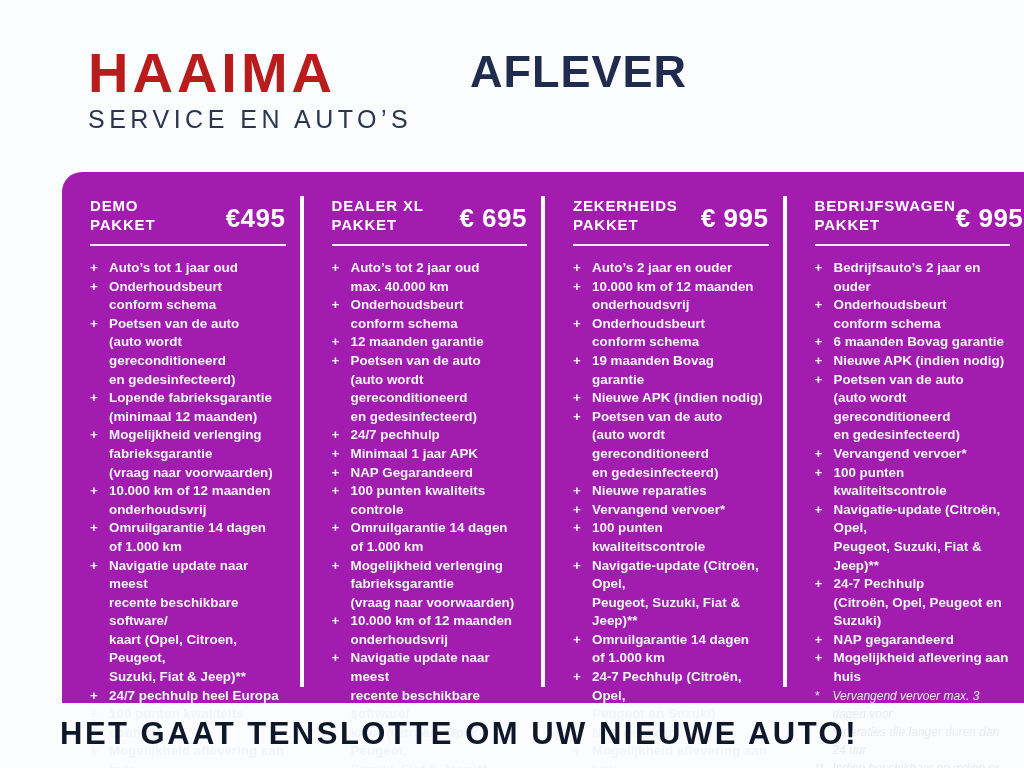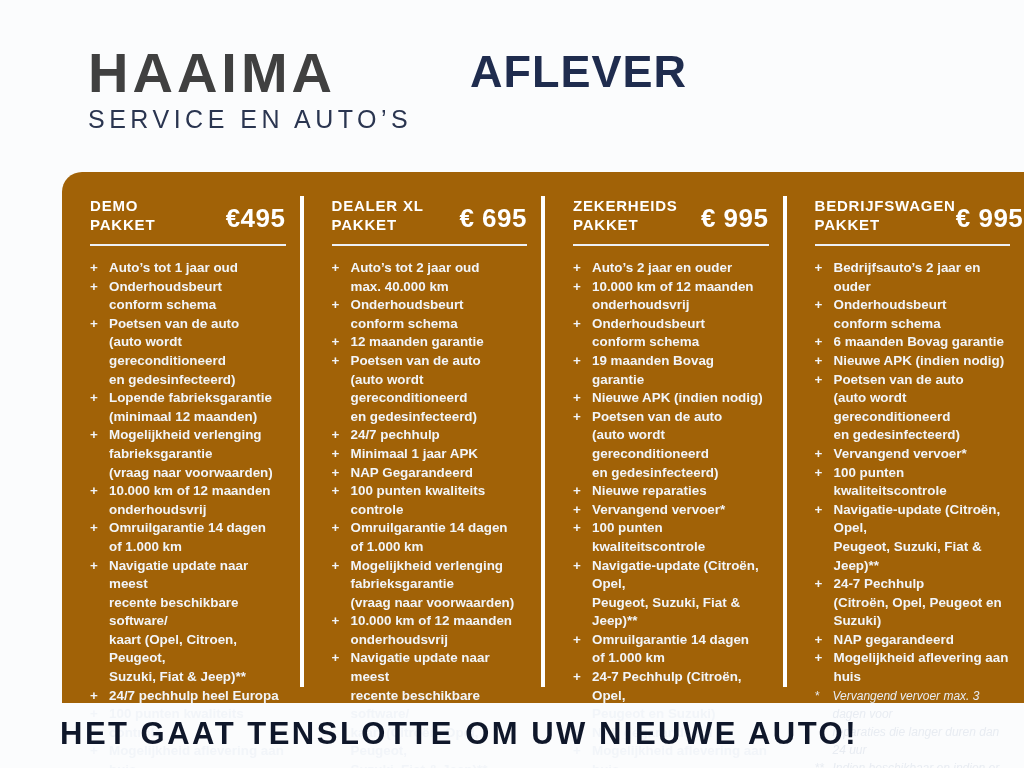--- a/index.html
+++ b/index.html
@@ -7,32 +7,32 @@
     width:1024px;height:768px;
     font-family:"Liberation Sans","DejaVu Sans",sans-serif;
     background:#fbfcfd;
     -webkit-font-smoothing:antialiased;
   }
   .page{position:relative;width:1024px;height:768px;background:#fbfcfd;overflow:hidden;}
 
   
   .brand{position:absolute;left:88px;top:44px;color:#1F2C4E;}
   .brand-name{
-    font-size:56px;font-weight:800;letter-spacing:4px;line-height:58px;color:#404040;
+    font-size:56px;font-weight:800;letter-spacing:4px;line-height:58px;color:#b91c1c;
   }
   .brand-tagline{
     font-size:25px;font-weight:400;letter-spacing:4.5px;line-height:30px;color:#2A3550;margin-top:2px;
   }
   .title{position:absolute;left:470px;top:48px;color:#1F2C4E;}
   .title-line{font-size:45px;font-weight:800;letter-spacing:1px;line-height:47px;}
 
   
   .panel{
     position:absolute;left:62px;top:172px;right:0;height:531px;
-    background:#a16207;border-radius:20px 0 0 0;
+    background:#a21caf;border-radius:20px 0 0 0;
     display:flex;box-sizing:border-box;
     padding:24px 0 16px 0;
     color:#F2F5F9;
   }
   .col{
     flex:1;min-width:0;box-sizing:border-box;
     padding:0 14px 0 28px;
     display:flex;flex-direction:column;
   }
   .col + .col{border-left:4px solid #ffffff;}

